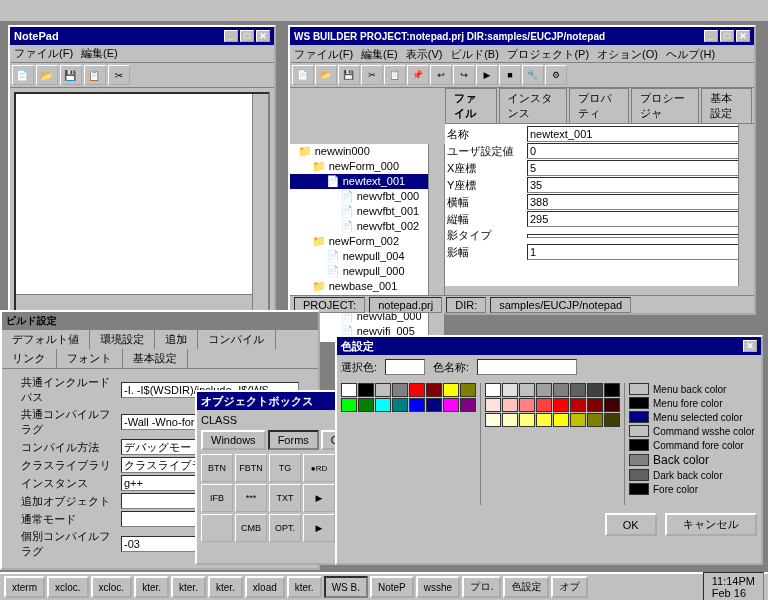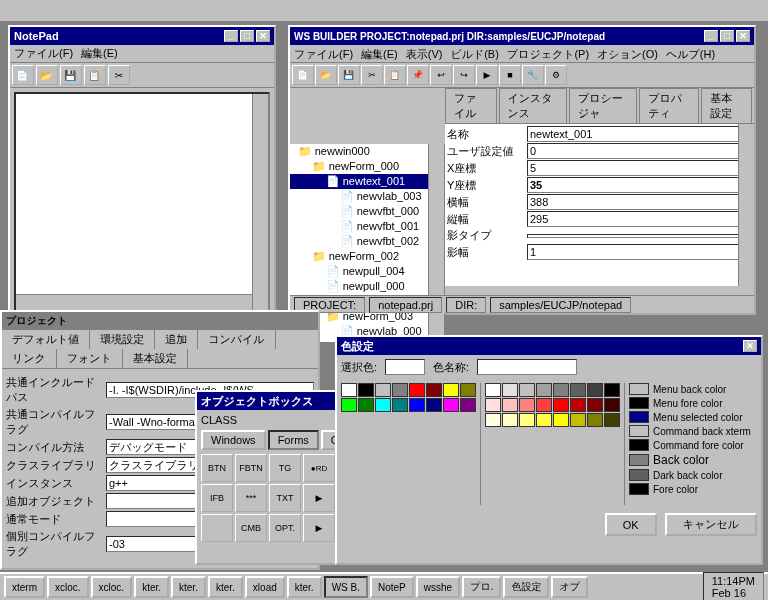--- a/index.html
+++ b/index.html
@@ -29,29 +29,29 @@
     
     .wsbuilder-win { left: 288px; top: 25px; width: 468px; height: 290px; }
     .wsbuilder-toolbar { display: flex; gap: 1px; padding: 2px; background: #c0c0c0; border-bottom: 1px solid #808080; flex-wrap: wrap; }
 
     
     .tree-panel { position: absolute; left: 0; top: 56px; width: 160px; bottom: 22px; background: #ffffff; border-right: 1px solid #808080; overflow: hidden; font-size: 11px; }
     .tree-item { padding: 1px 4px; cursor: pointer; white-space: nowrap; }
     .tree-item.selected { background: #000080; color: white; }
     .props-tabs { display: flex; border-bottom: 1px solid #808080; background: #c0c0c0; }
     .props-tab { padding: 2px 8px; cursor: pointer; font-size: 11px; border: 1px solid #808080; border-bottom: none; margin-right: 2px; background: #c0c0c0; }
-    .props-tab.active { background: #c0c0c0; font-weight: normal; }
+    .props-tab.active { background: #c0c0c0; font-weight: bold; }
     .props-row { display: flex; margin-bottom: 1px; align-items: center; justify-content: flex-end; }
     .props-label { width: 80px; font-size: 11px; flex-shrink: 0; }
 
     
     .build-panel { position: absolute; left: 0; top: 310px; width: 320px; height: 260px; background: #c0c0c0; border: 2px outset #ffffff; }
     .build-tabs { display: flex; border-bottom: 1px solid #808080; }
     .build-tab { padding: 2px 10px; cursor: pointer; font-size: 11px; border-right: 1px solid #808080; }
-    .build-input-row { display: flex; align-items: center; margin: 2px 0; }
+    .build-input-row { display: flex; align-items: center; margin: 2px 15px; }
     .build-label { width: 100px; font-size: 11px; }
     .build-input { flex: 1; background: white; border: 1px inset #808080; padding: 1px 2px; font-size: 11px; height: 16px; }
 
     
     .objbox-win { position: absolute; left: 195px; top: 390px; width: 325px; height: 175px; z-index: 50; }
     .objbox-content { padding: 4px; }
     .objbox-label { font-size: 11px; margin-bottom: 4px; }
     .objbox-tabs { display: flex; gap: 2px; margin-bottom: 4px; }
     .objbox-tab { padding: 2px 8px; background: #c0c0c0; border: 2px outset #ffffff; cursor: pointer; font-size: 11px; }
     .objbox-tab.active { border: 2px inset #808080; }
@@ -142,60 +142,59 @@
     <div class="toolbar-btn" style="font-size:9px;">⚙</div>
   </div>
 
   <div style="display:flex; height:198px; position:relative;">
 
     <div class="tree-panel" style="position:relative; width:155px; flex-shrink:0; font-size:11px;">
       <div id="tree-container">
           <div class="tree-item" style="padding-left: 8px; font-size: 11px; white-space: nowrap;">📁 newwin000</div>
           <div class="tree-item" style="padding-left: 22px; font-size: 11px; white-space: nowrap;">📁 newForm_000</div>
           <div class="tree-item selected" style="padding-left: 36px; font-size: 11px; white-space: nowrap;">📄 newtext_001</div>
-          <div class="tree-item" style="padding-left: 50px; font-size: 11px; white-space: nowrap;">📄 newvlab_003</div>
           <div class="tree-item" style="padding-left: 50px; font-size: 11px; white-space: nowrap;">📄 newvfbt_000</div>
           <div class="tree-item" style="padding-left: 50px; font-size: 11px; white-space: nowrap;">📄 newvfbt_001</div>
           <div class="tree-item" style="padding-left: 50px; font-size: 11px; white-space: nowrap;">📄 newvfbt_002</div>
           <div class="tree-item" style="padding-left: 22px; font-size: 11px; white-space: nowrap;">📁 newForm_002</div>
           <div class="tree-item" style="padding-left: 36px; font-size: 11px; white-space: nowrap;">📄 newpull_004</div>
           <div class="tree-item" style="padding-left: 36px; font-size: 11px; white-space: nowrap;">📄 newpull_000</div>
           <div class="tree-item" style="padding-left: 22px; font-size: 11px; white-space: nowrap;">📁 newbase_001</div>
           <div class="tree-item" style="padding-left: 36px; font-size: 11px; white-space: nowrap;">📁 newForm_003</div>
           <div class="tree-item" style="padding-left: 50px; font-size: 11px; white-space: nowrap;">📄 newvlab_000</div>
           <div class="tree-item" style="padding-left: 50px; font-size: 11px; white-space: nowrap;">📄 newvifi_005</div>
         </div>
       <div class="scrollbar-v"></div>
     </div>
 
     <div style="flex:1; display:flex; flex-direction:column; overflow:hidden;">
       <div class="props-tabs">
         <span class="props-tab active">ファイル</span>
         <span class="props-tab">インスタンス</span>
+        <span class="props-tab">プロパティ</span>
         <span class="props-tab">プロシージャ</span>
-        <span class="props-tab">プロパティ</span>
         <span class="props-tab">基本設定</span>
       </div>
       <div style="flex:1; overflow:hidden; background:white; position:relative; padding:2px;">
         <div id="props-rows-container">
             <div class="props-row">
               <span class="props-label">名称</span>
               <span style="flex: 1 1 0%; background: white; border: 1px inset rgb(128, 128, 128); padding: 1px 2px; font-size: 11px; cursor: pointer;">newtext_001</span>
             </div>
             <div class="props-row">
               <span class="props-label">ユーザ設定値</span>
               <span style="flex: 1 1 0%; background: white; border: 1px inset rgb(128, 128, 128); padding: 1px 2px; font-size: 11px; cursor: pointer;">0</span>
             </div>
             <div class="props-row">
               <span class="props-label">X座標</span>
               <span style="flex: 1 1 0%; background: white; border: 1px inset rgb(128, 128, 128); padding: 1px 2px; font-size: 11px; cursor: pointer;">5</span>
             </div>
             <div class="props-row">
               <span class="props-label">Y座標</span>
-              <span style="flex: 1 1 0%; background: white; border: 1px inset rgb(128, 128, 128); padding: 1px 2px; font-size: 11px; cursor: pointer; font-weight: bold;">35</span>
+              <span style="flex: 1 1 0%; background: white; border: 1px inset rgb(128, 128, 128); padding: 1px 2px; font-size: 11px; cursor: pointer;">35</span>
             </div>
             <div class="props-row">
               <span class="props-label">横幅</span>
               <span style="flex: 1 1 0%; background: white; border: 1px inset rgb(128, 128, 128); padding: 1px 2px; font-size: 11px; cursor: pointer;">388</span>
             </div>
             <div class="props-row">
               <span class="props-label">縦幅</span>
               <span style="flex: 1 1 0%; background: white; border: 1px inset rgb(128, 128, 128); padding: 1px 2px; font-size: 11px; cursor: pointer;">295</span>
             </div>
             <div class="props-row">
@@ -215,21 +214,21 @@
   <div class="status-bar">
     <span class="status-section">PROJECT:</span>
     <span class="status-section">notepad.prj</span>
     <span class="status-section">DIR:</span>
     <span class="status-section">samples/EUCJP/notepad</span>
   </div>
 </div>
 
 <div class="win build-panel">
   <div class="win-titlebar" style="background:#808080;">
-    <span style="font-size:10px; color:black;">プロジェクト</span>
+    <span style="font-size:10px; color:black;">ビルド設定</span>
   </div>
   <div class="build-tabs" style="background:#c0c0c0; display:flex; flex-wrap:wrap;">
     <span class="build-tab">デフォルト値</span>
     <span class="build-tab">環境設定</span>
     <span class="build-tab">追加</span>
     <span class="build-tab">コンパイル</span>
     <span class="build-tab">リンク</span>
     <span class="build-tab">フォント</span>
     <span class="build-tab">基本設定</span>
   </div>
@@ -393,21 +392,21 @@
           <div class="color-list-item">
             <div class="color-list-swatch" style="background: rgb(0, 0, 0);"></div>
             <span style="font-size: 10px;">Menu fore color</span>
           </div>
           <div class="color-list-item">
             <div class="color-list-swatch" style="background: rgb(0, 0, 128);"></div>
             <span style="font-size: 10px;">Menu selected color</span>
           </div>
           <div class="color-list-item">
             <div class="color-list-swatch" style="background: rgb(192, 192, 192);"></div>
-            <span style="font-size: 10px;">Command back xterm</span>
+            <span style="font-size: 10px;">Command wsshe color</span>
           </div>
           <div class="color-list-item">
             <div class="color-list-swatch" style="background: rgb(0, 0, 0);"></div>
             <span style="font-size: 10px;">Command fore color</span>
           </div>
           <div class="color-list-item">
             <div class="color-list-swatch" style="background: rgb(128, 128, 128);"></div>
             <span style="font-size: 12px;">Back color</span>
           </div>
           <div class="color-list-item">

